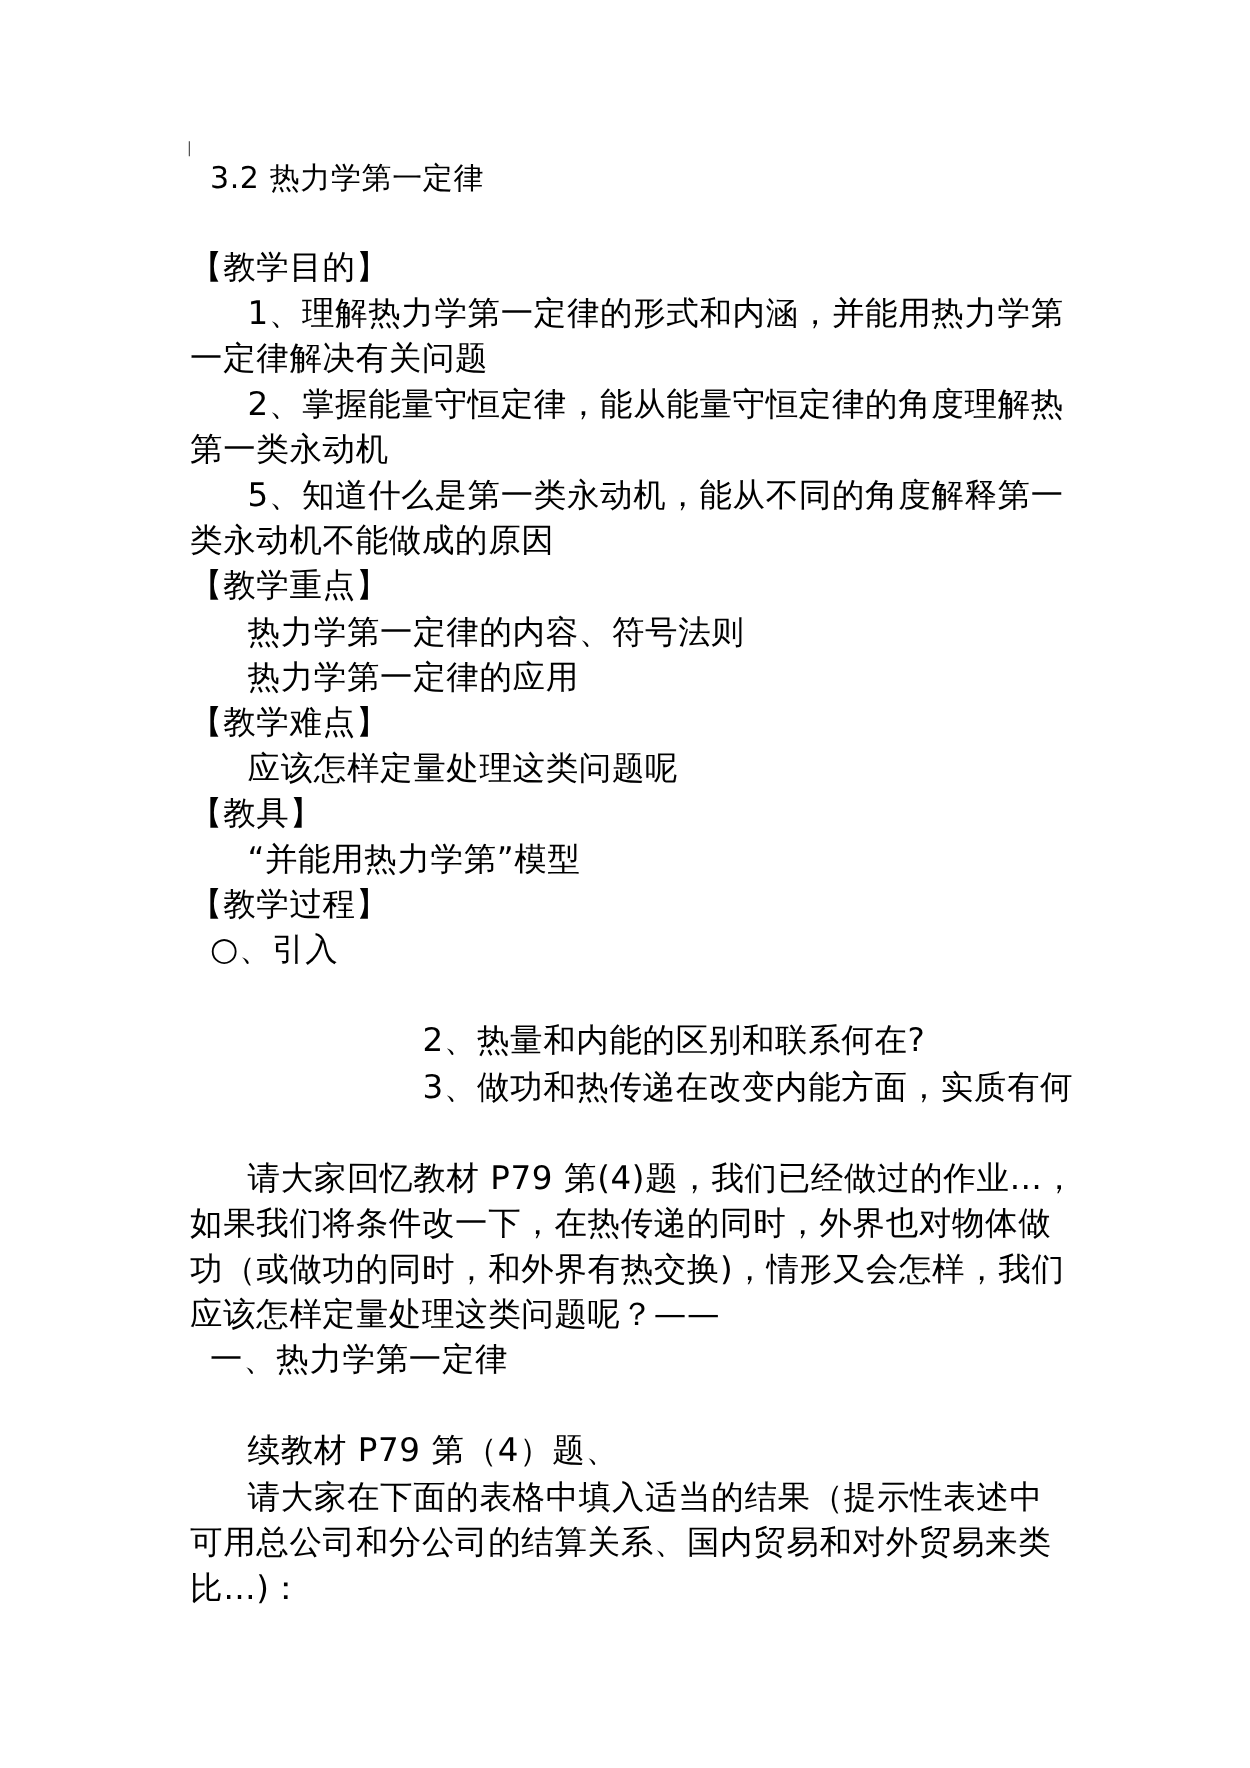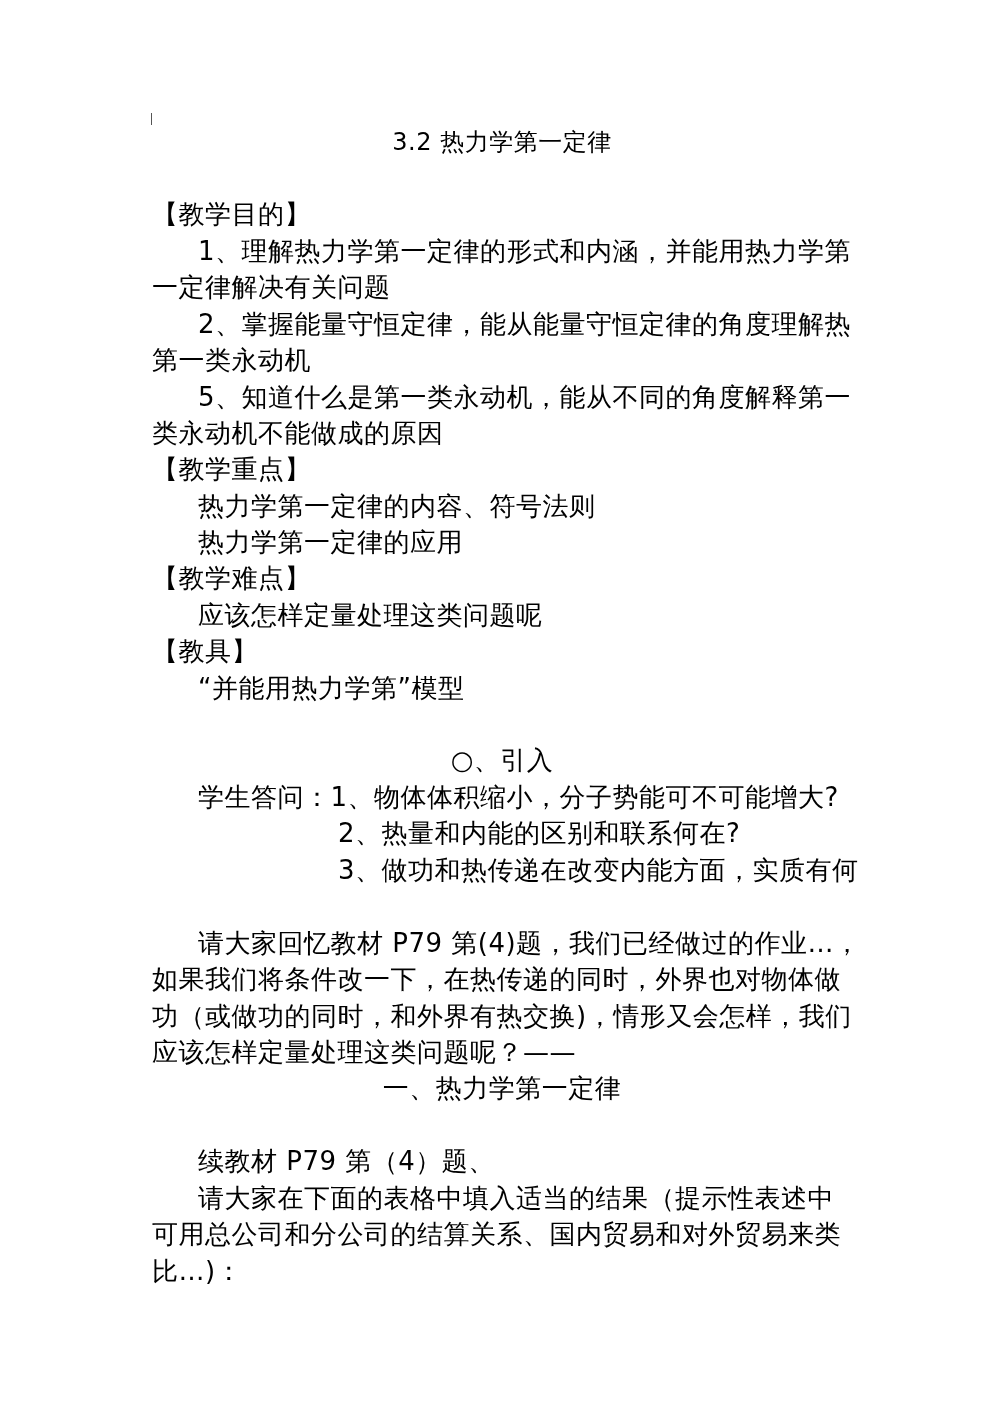--- a/index.html
+++ b/index.html
@@ -2,21 +2,21 @@
 <html><head>
 <meta charset="utf-8">
 <style>
   html, body { margin: 0; padding: 0; background: #ffffff; }
   body { width: 1000px; height: 1414px; position: relative; overflow: hidden;
          font-family: "DejaVu Sans", "Liberation Sans", sans-serif; color: #000; }
   .page { position: absolute; left: 0; top: 0; width: 1000px; height: 1414px; }
   .cursor { position: absolute; left: 151px; top: 113px; width: 1px; height: 12px; background: #555; }
   .line { position: absolute; left: 152px; width: 700px; font-size: 26px; line-height: 36px;
           white-space: nowrap; letter-spacing: 0.5px; }
-  .center { text-align: center; left: 152px; width: 700px; }
+  .center { text-align: left; left: 168px; width: 700px; }
   .ind { padding-left: 46px; }
   .ind2 { padding-left: 186px; }
   .title { font-size: 24px; }
 </style>
 </head>
 <body>
 
 <div class="page">
   <div class="cursor"></div>
 
@@ -33,23 +33,23 @@
   <div class="line" style="top:451px">【教学重点】</div>
   <div class="line ind" style="top:488px">热力学第一定律的内容、符号法则</div>
   <div class="line ind" style="top:524px">热力学第一定律的应用</div>
 
   <div class="line" style="top:560px">【教学难点】</div>
   <div class="line ind" style="top:597px">应该怎样定量处理这类问题呢</div>
 
   <div class="line" style="top:633px">【教具】</div>
   <div class="line ind" style="top:670px">“并能用热力学第”模型</div>
 
+  <div class="line" style="top:706px">【教学过程】</div>
 
   <div class="line center" style="top:742px">○、引入</div>
-  <div class="line ind" style="top:779px">学生答问：1、物体体积缩小，分子势能可不可能增大?</div>
   <div class="line ind2" style="top:815px">2、热量和内能的区别和联系何在?</div>
   <div class="line ind2" style="top:852px">3、做功和热传递在改变内能方面，实质有何</div>
 
   <div class="line ind" style="top:925px">请大家回忆教材 P79 第(4)题，我们已经做过的作业…，</div>
   <div class="line" style="top:961px">如果我们将条件改一下，在热传递的同时，外界也对物体做</div>
   <div class="line" style="top:998px">功（或做功的同时，和外界有热交换)，情形又会怎样，我们</div>
   <div class="line" style="top:1034px">应该怎样定量处理这类问题呢？——</div>
 
   <div class="line center" style="top:1070px">一、热力学第一定律</div>
   <div class="line ind" style="top:1143px">续教材 P79 第（4）题、</div>

